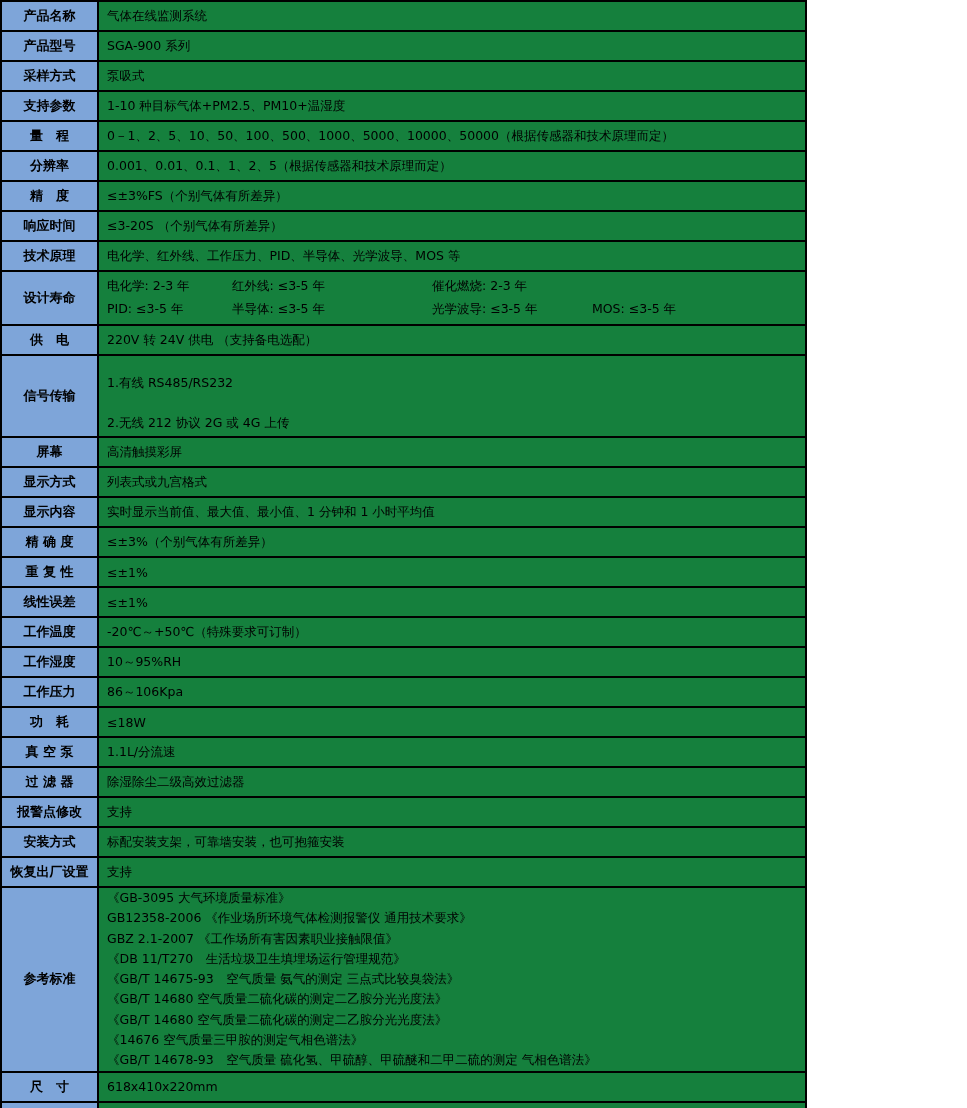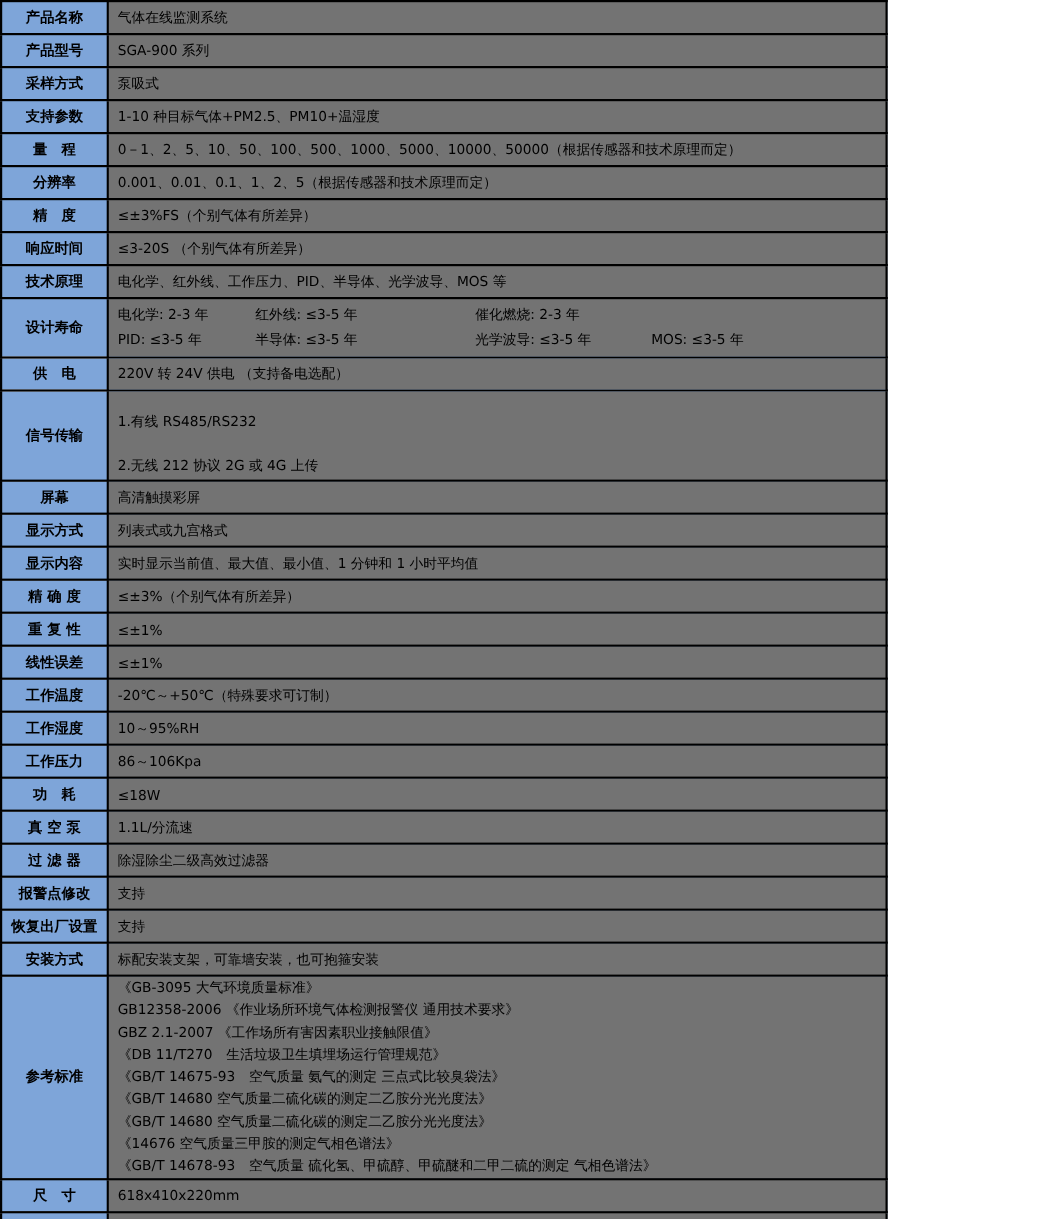--- a/index.html
+++ b/index.html
@@ -24,21 +24,21 @@
     overflow: hidden;
   }
   td.label {
     background: #7ea5d9;
     font-weight: bold;
     text-align: center;
     font-size: 13px;
     padding: 0 2px;
   }
   td.value {
-    background: #737373;
+    background: #15803d;
     padding: 0 6px 0 8px;
     text-align: left;
   }
   tr.r-single { height: 30px; }
   tr.r-two    { height: 54px; }
   tr.r-std    { height: 184px; }
 
   
   .life-grid {
     display: grid;
@@ -171,26 +171,26 @@
     </tr>
     <tr class="r-single">
       <td class="label">过 滤 器</td>
       <td class="value">除湿除尘二级高效过滤器</td>
     </tr>
     <tr class="r-single">
       <td class="label">报警点修改</td>
       <td class="value">支持</td>
     </tr>
     <tr class="r-single">
+      <td class="label">安装方式</td>
+      <td class="value">标配安装支架，可靠墙安装，也可抱箍安装</td>
+    </tr>
+    <tr class="r-single">
       <td class="label">恢复出厂设置</td>
       <td class="value">支持</td>
-    </tr>
-    <tr class="r-single">
-      <td class="label">安装方式</td>
-      <td class="value">标配安装支架，可靠墙安装，也可抱箍安装</td>
     </tr>
     <tr class="r-std">
       <td class="label">参考标准</td>
       <td class="value std-list">
         <div>《GB-3095 大气环境质量标准》</div>
         <div>GB12358-2006 《作业场所环境气体检测报警仪 通用技术要求》</div>
         <div>GBZ 2.1-2007 《工作场所有害因素职业接触限值》</div>
         <div>《DB 11/T270　生活垃圾卫生填埋场运行管理规范》</div>
         <div>《GB/T 14675-93　空气质量 氨气的测定 三点式比较臭袋法》</div>
         <div>《GB/T 14680 空气质量二硫化碳的测定二乙胺分光光度法》</div>

